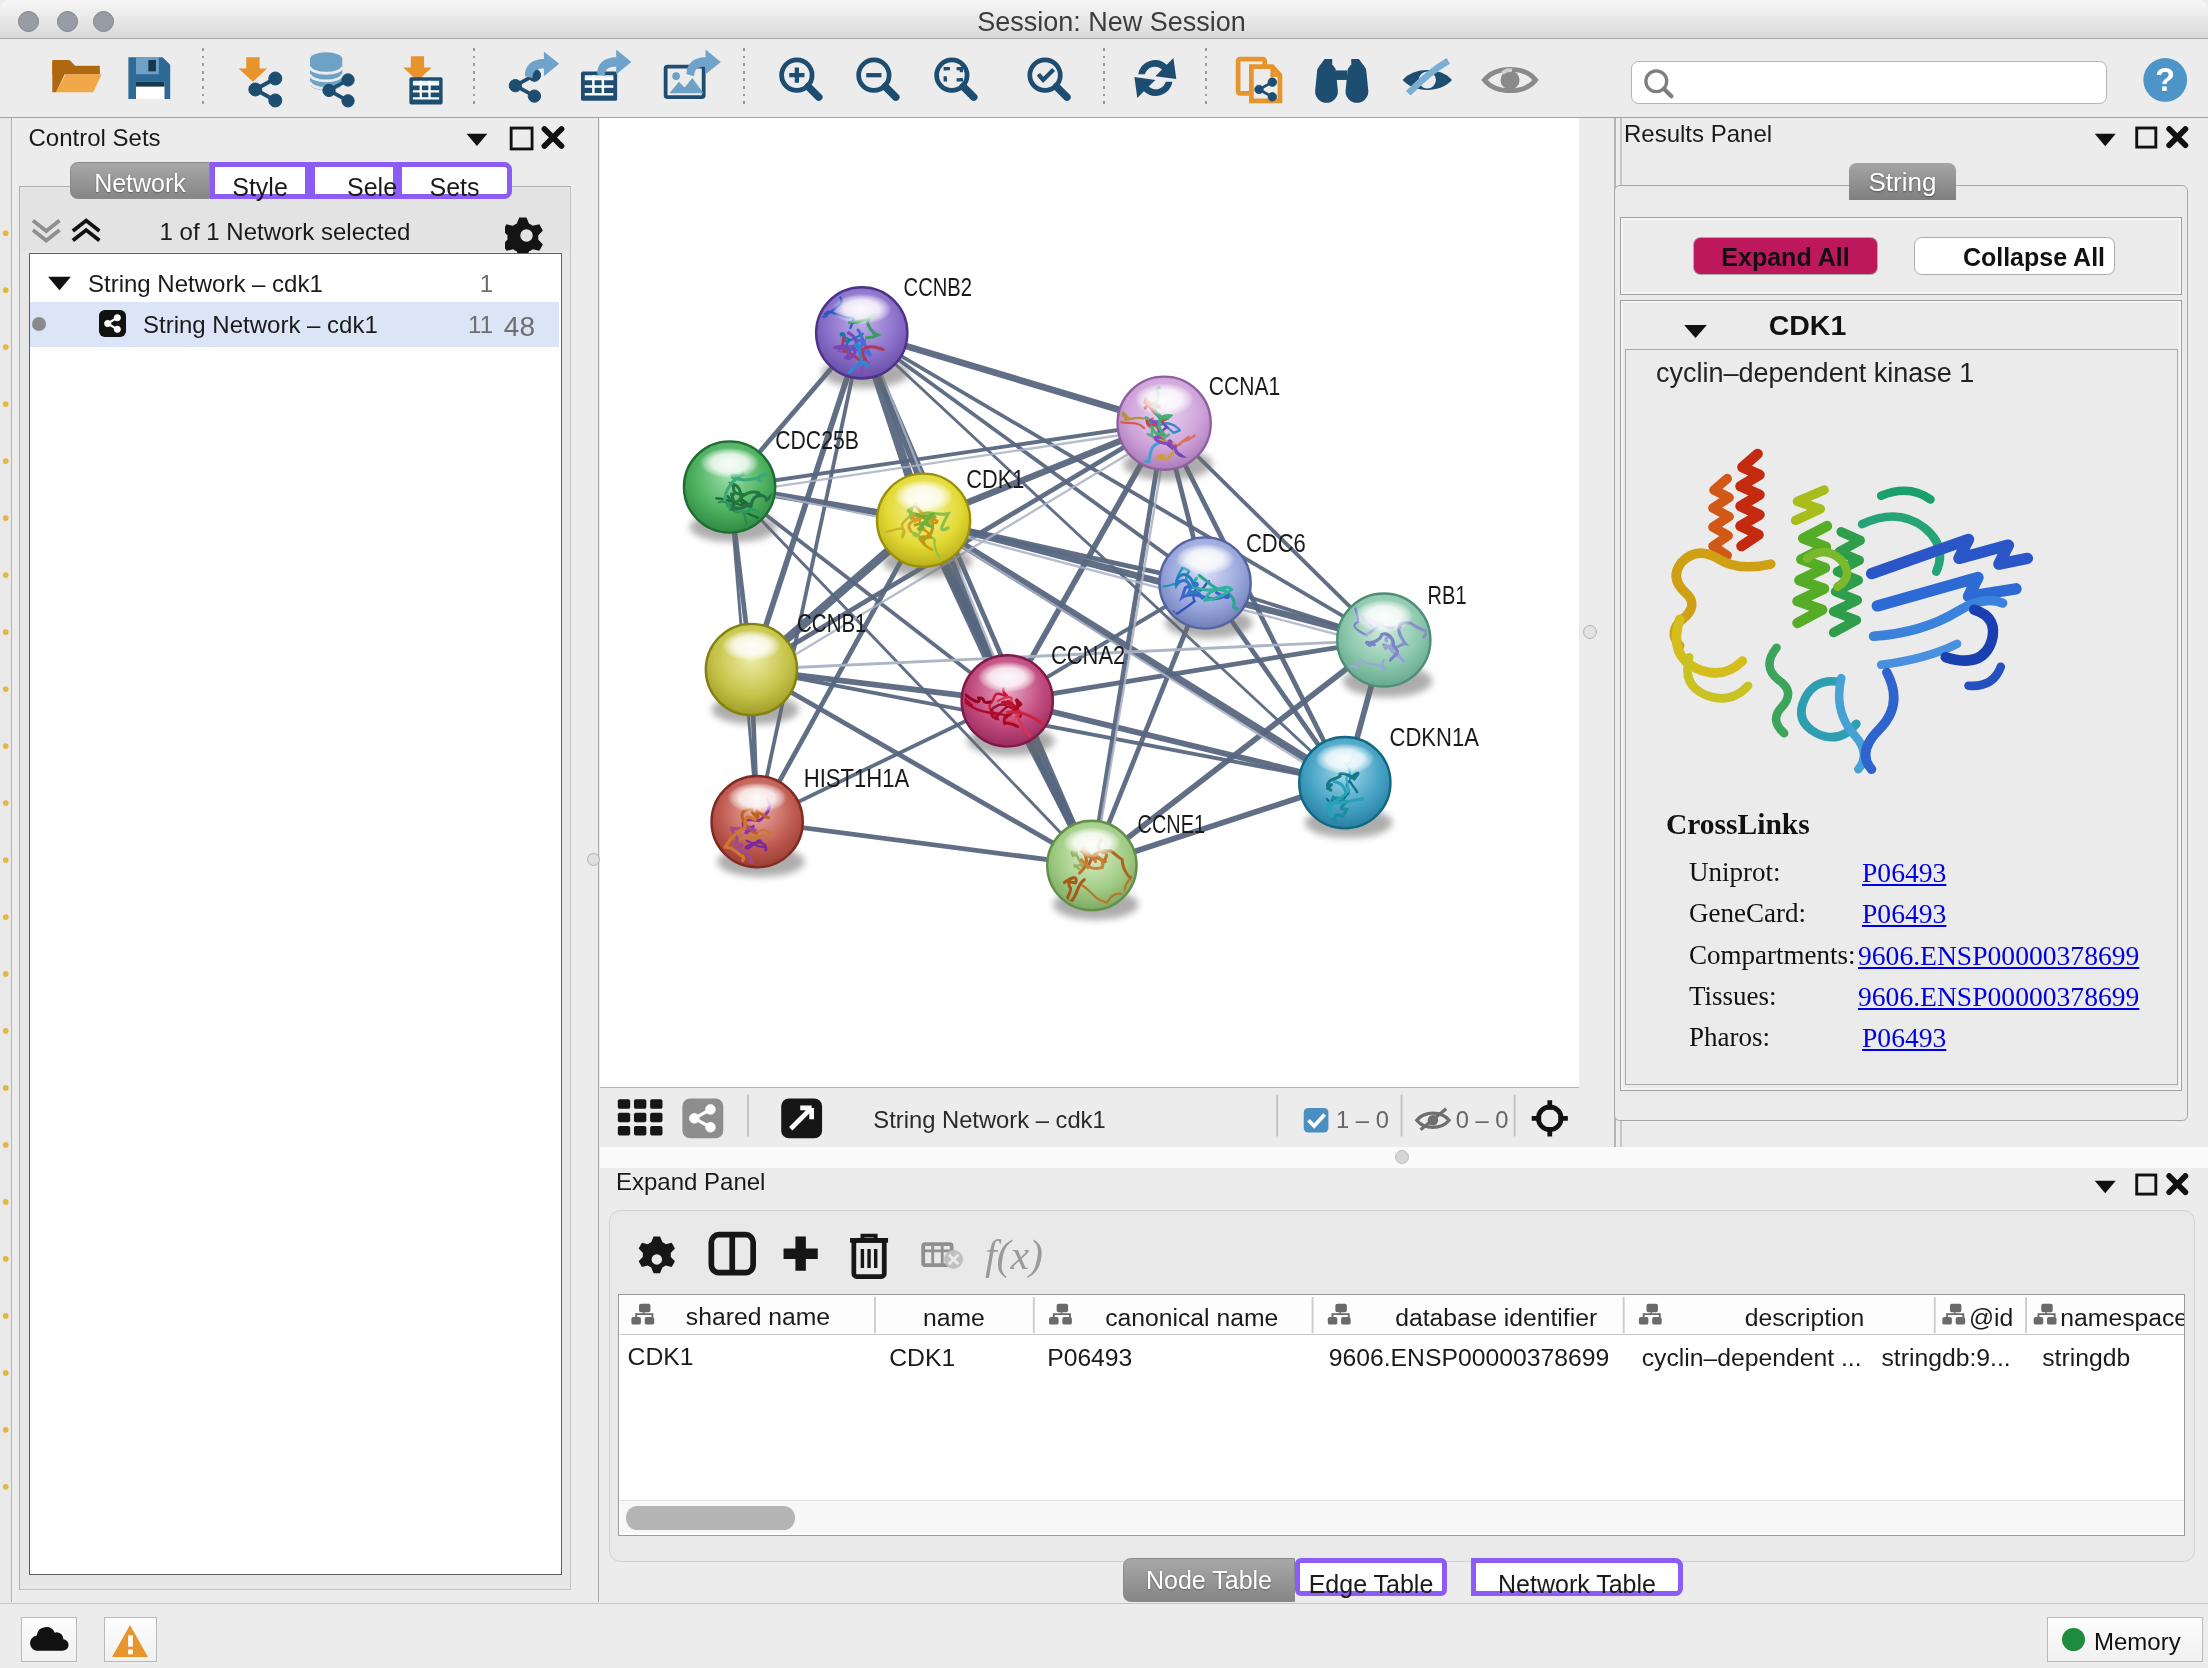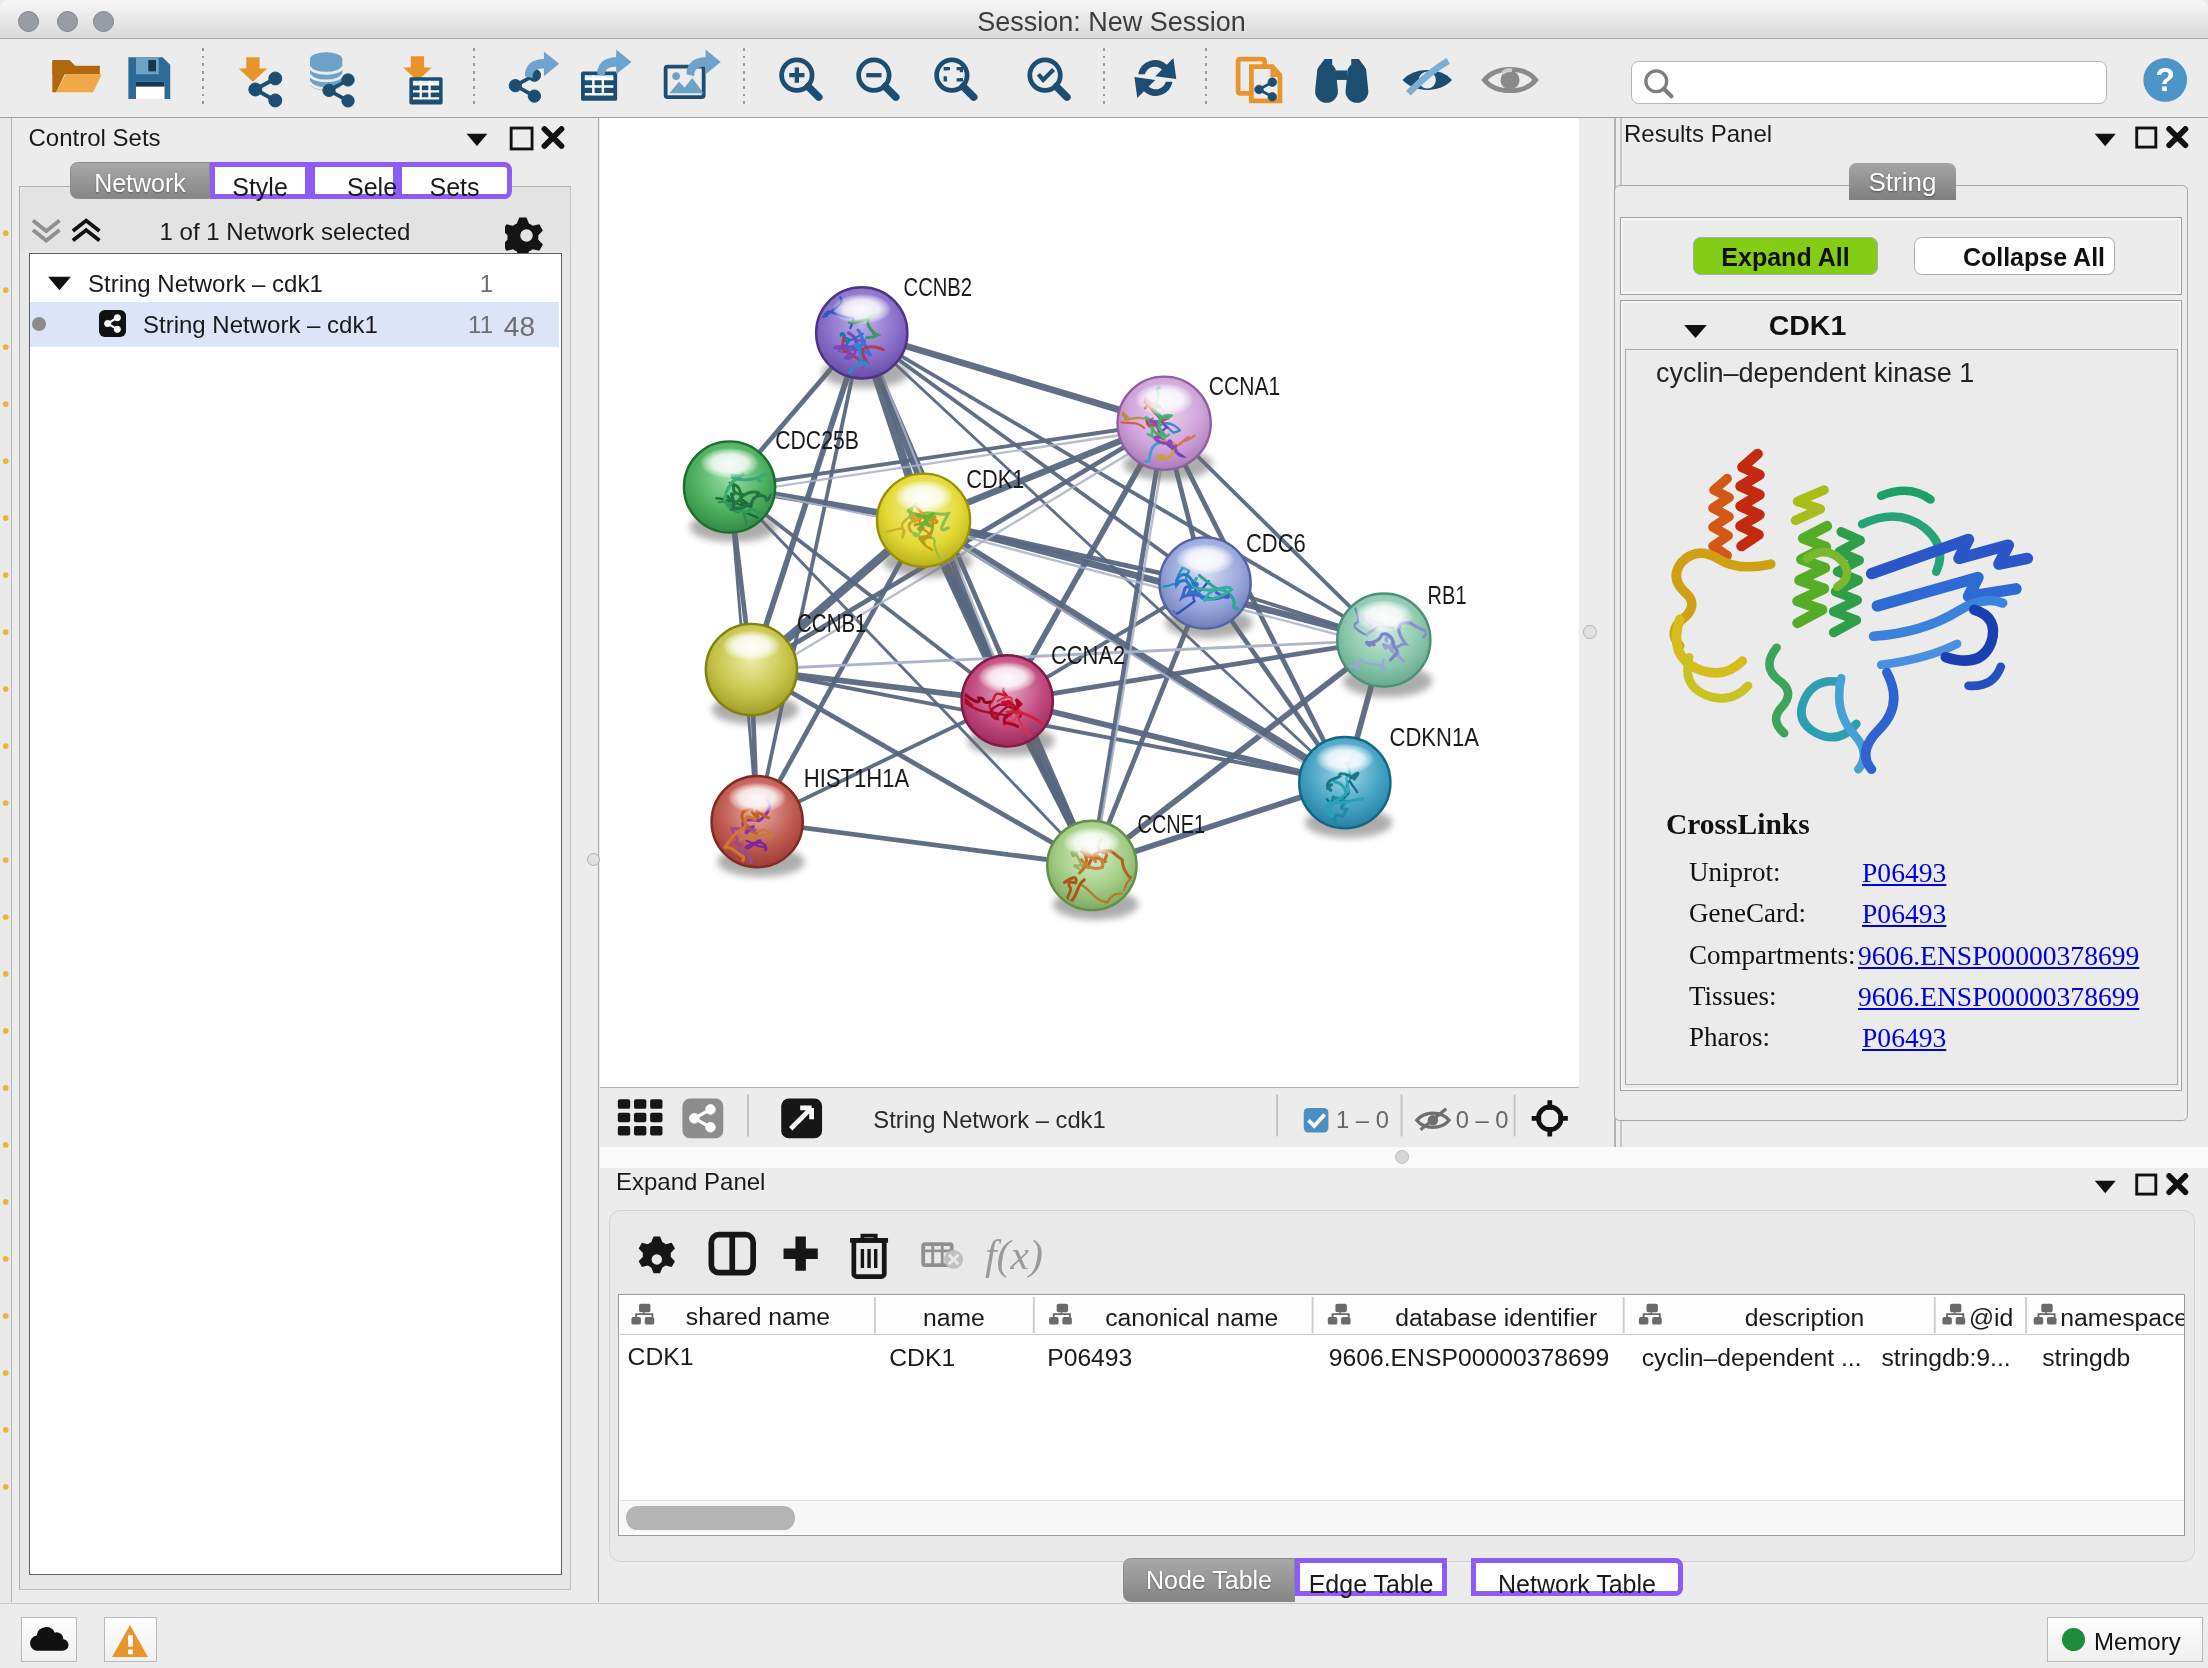--- a/index.html
+++ b/index.html
@@ -637,21 +637,21 @@
 <div class="abs results"></div>
 <div class="abs panel-title" style="left:1624px;top:120px;">Results Panel</div>
 <svg class="abs" style="left:2089px;top:126px;" width="105" height="25" viewBox="0 0 110 26">
  <path d="M6 8 l22 0 -11 13 z" fill="#111"></path>
  <rect x="50" y="2" width="20" height="20" fill="none" stroke="#111" stroke-width="3"></rect>
  <path d="M84 3 l17 17 M101 3 l-17 17" stroke="#111" stroke-width="6" stroke-linecap="round"></path>
 </svg>
 <div class="abs" style="left:1614px;top:185px;width:574px;height:936px;background:#ebebeb;border:1.9px solid #a5a5a5;border-radius:5.7px;"></div>
 <div class="abs" style="left:1849px;top:163px;width:107px;height:37px;background:linear-gradient(#a5a5a5,#7f7f7f);border-radius:7.6px 7.6px 0 0;color:#fff;font-size:26px;text-align:center;padding-top:3.8px;text-shadow:0 1px 1.9px rgba(0,0,0,.4);">String</div>
 <div class="abs" style="left:1620px;top:217px;width:562px;height:78px;background:#ebebeb;border:1px solid #a0a0a0;box-shadow:inset 0 0 0 1.9px #f6f6f6;"></div>
-<div class="abs" style="left:1693px;top:237px;width:185px;height:38px;background:#84cc16;border:1px solid #ababab;border-radius:7.6px;font-size:25px;font-weight:bold;text-align:center;color:#111;padding-top:4.8px;">Expand All</div>
+<div class="abs" style="left:1693px;top:237px;width:185px;height:38px;background:#be185d;border:1px solid #ababab;border-radius:7.6px;font-size:25px;font-weight:bold;text-align:center;color:#111;padding-top:4.8px;">Expand All</div>
 <div class="abs" style="left:1914px;top:237px;width:201px;height:38px;background:#fff;border:1px solid #ababab;border-radius:7.6px;font-size:25px;font-weight:bold;text-align:center;color:#111;padding-top:4.8px;padding-left:39px;">Collapse All</div>
 <div class="abs" style="left:1620px;top:300px;width:562px;height:791px;background:#ebebeb;border:1px solid #a0a0a0;box-shadow:inset 0 0 0 1.9px #f6f6f6;"></div>
 <svg class="abs" style="left:1683px;top:323px;" width="25" height="17" viewBox="0 0 26 18">
     <path d="M1 2 h24 l-12 14 z" fill="#111"></path>
   </svg>
 <div class="abs" style="left:1741px;top:309px;width:133px;text-align:center;font-size:28.5px;font-weight:bold;color:#111;">CDK1</div>
 <div class="abs" style="left:1625px;top:349px;width:553px;height:736px;background:#ebebeb;border:1px solid #aaa;"></div>
 <div class="abs" style="left:1656px;top:358px;font-size:27px;color:#222;">cyclin–dependent kinase 1</div>
 <svg class="abs" style="left:1655px;top:433px;" width="380" height="342" viewBox="0 0 400 360" fill="none" stroke-linecap="round">
  <path d="M108 22 l-16 14 18 8 -20 12 20 9 -20 12 20 9 -20 12 19 9 -18 12" stroke="#c42a10" stroke-width="11" stroke-linejoin="round"></path>
@@ -759,21 +759,21 @@
   <text x="449" y="75">P06493</text>
   <text x="745" y="75">9606.ENSP00000378699</text>
   <text x="1074" y="75">cyclin–dependent ...</text>
   <text x="1326" y="75">stringdb:9...</text>
   <text x="1495" y="75">stringdb</text>
  </g>
 </svg>
 <div class="abs" style="left:620px;top:1500px;width:1564px;height:33px;background:#f7f7f7;border-top:1px solid #e0e0e0;"></div>
 <div class="abs" style="left:626px;top:1506px;width:169px;height:24px;background:#b4b4b4;border-radius:11.4px;"></div>
 <div class="abs tabbtn" style="left:1123px;top:1558px;width:172px;height:44px;border-radius:7.6px 0 0 7.6px;padding-top:6.7px;background:linear-gradient(#a8a8a8,#868686);color:#fff;border:1px solid #8a8a8a;text-shadow:0 1px 1.9px rgba(0,0,0,.35);">Node Table</div>
-<div class="abs tabbtn" style="left:1295px;top:1558px;width:152px;height:38px;padding-top:6.7px;">Edge Table</div>
+<div class="abs tabbtn" style="left:1295px;top:1558px;width:152px;height:38px;padding-top:6.7px;border-radius:6px;">Edge Table</div>
 <div class="abs tabbtn" style="left:1471px;top:1558px;width:212px;height:38px;border-radius:0 7.6px 7.6px 0;padding-top:6.7px;">Network Table</div>
 <div class="abs statusbar"></div>
 <div class="abs sbtn" style="left:21px;width:56px;"></div>
 <svg class="abs" style="left:28.5px;top:1626px;" width="42" height="28.5" viewBox="0 0 44 30">
  <path d="M10 26 a8 8 0 0 1 -2 -16 a10 10 0 0 1 19 -3 a7 7 0 0 1 9 7 a6 6 0 0 1 -1 12 z" fill="#111"></path>
 </svg>
 <div class="abs sbtn" style="left:104px;width:53px;"></div>
 <svg class="abs" style="left:110px;top:1623px;" width="40" height="36" viewBox="0 0 42 38">
  <path d="M21 2 L40 36 H2 Z" fill="#e8952e"></path>
  <rect x="19" y="13" width="5" height="12" fill="#fff"></rect>

